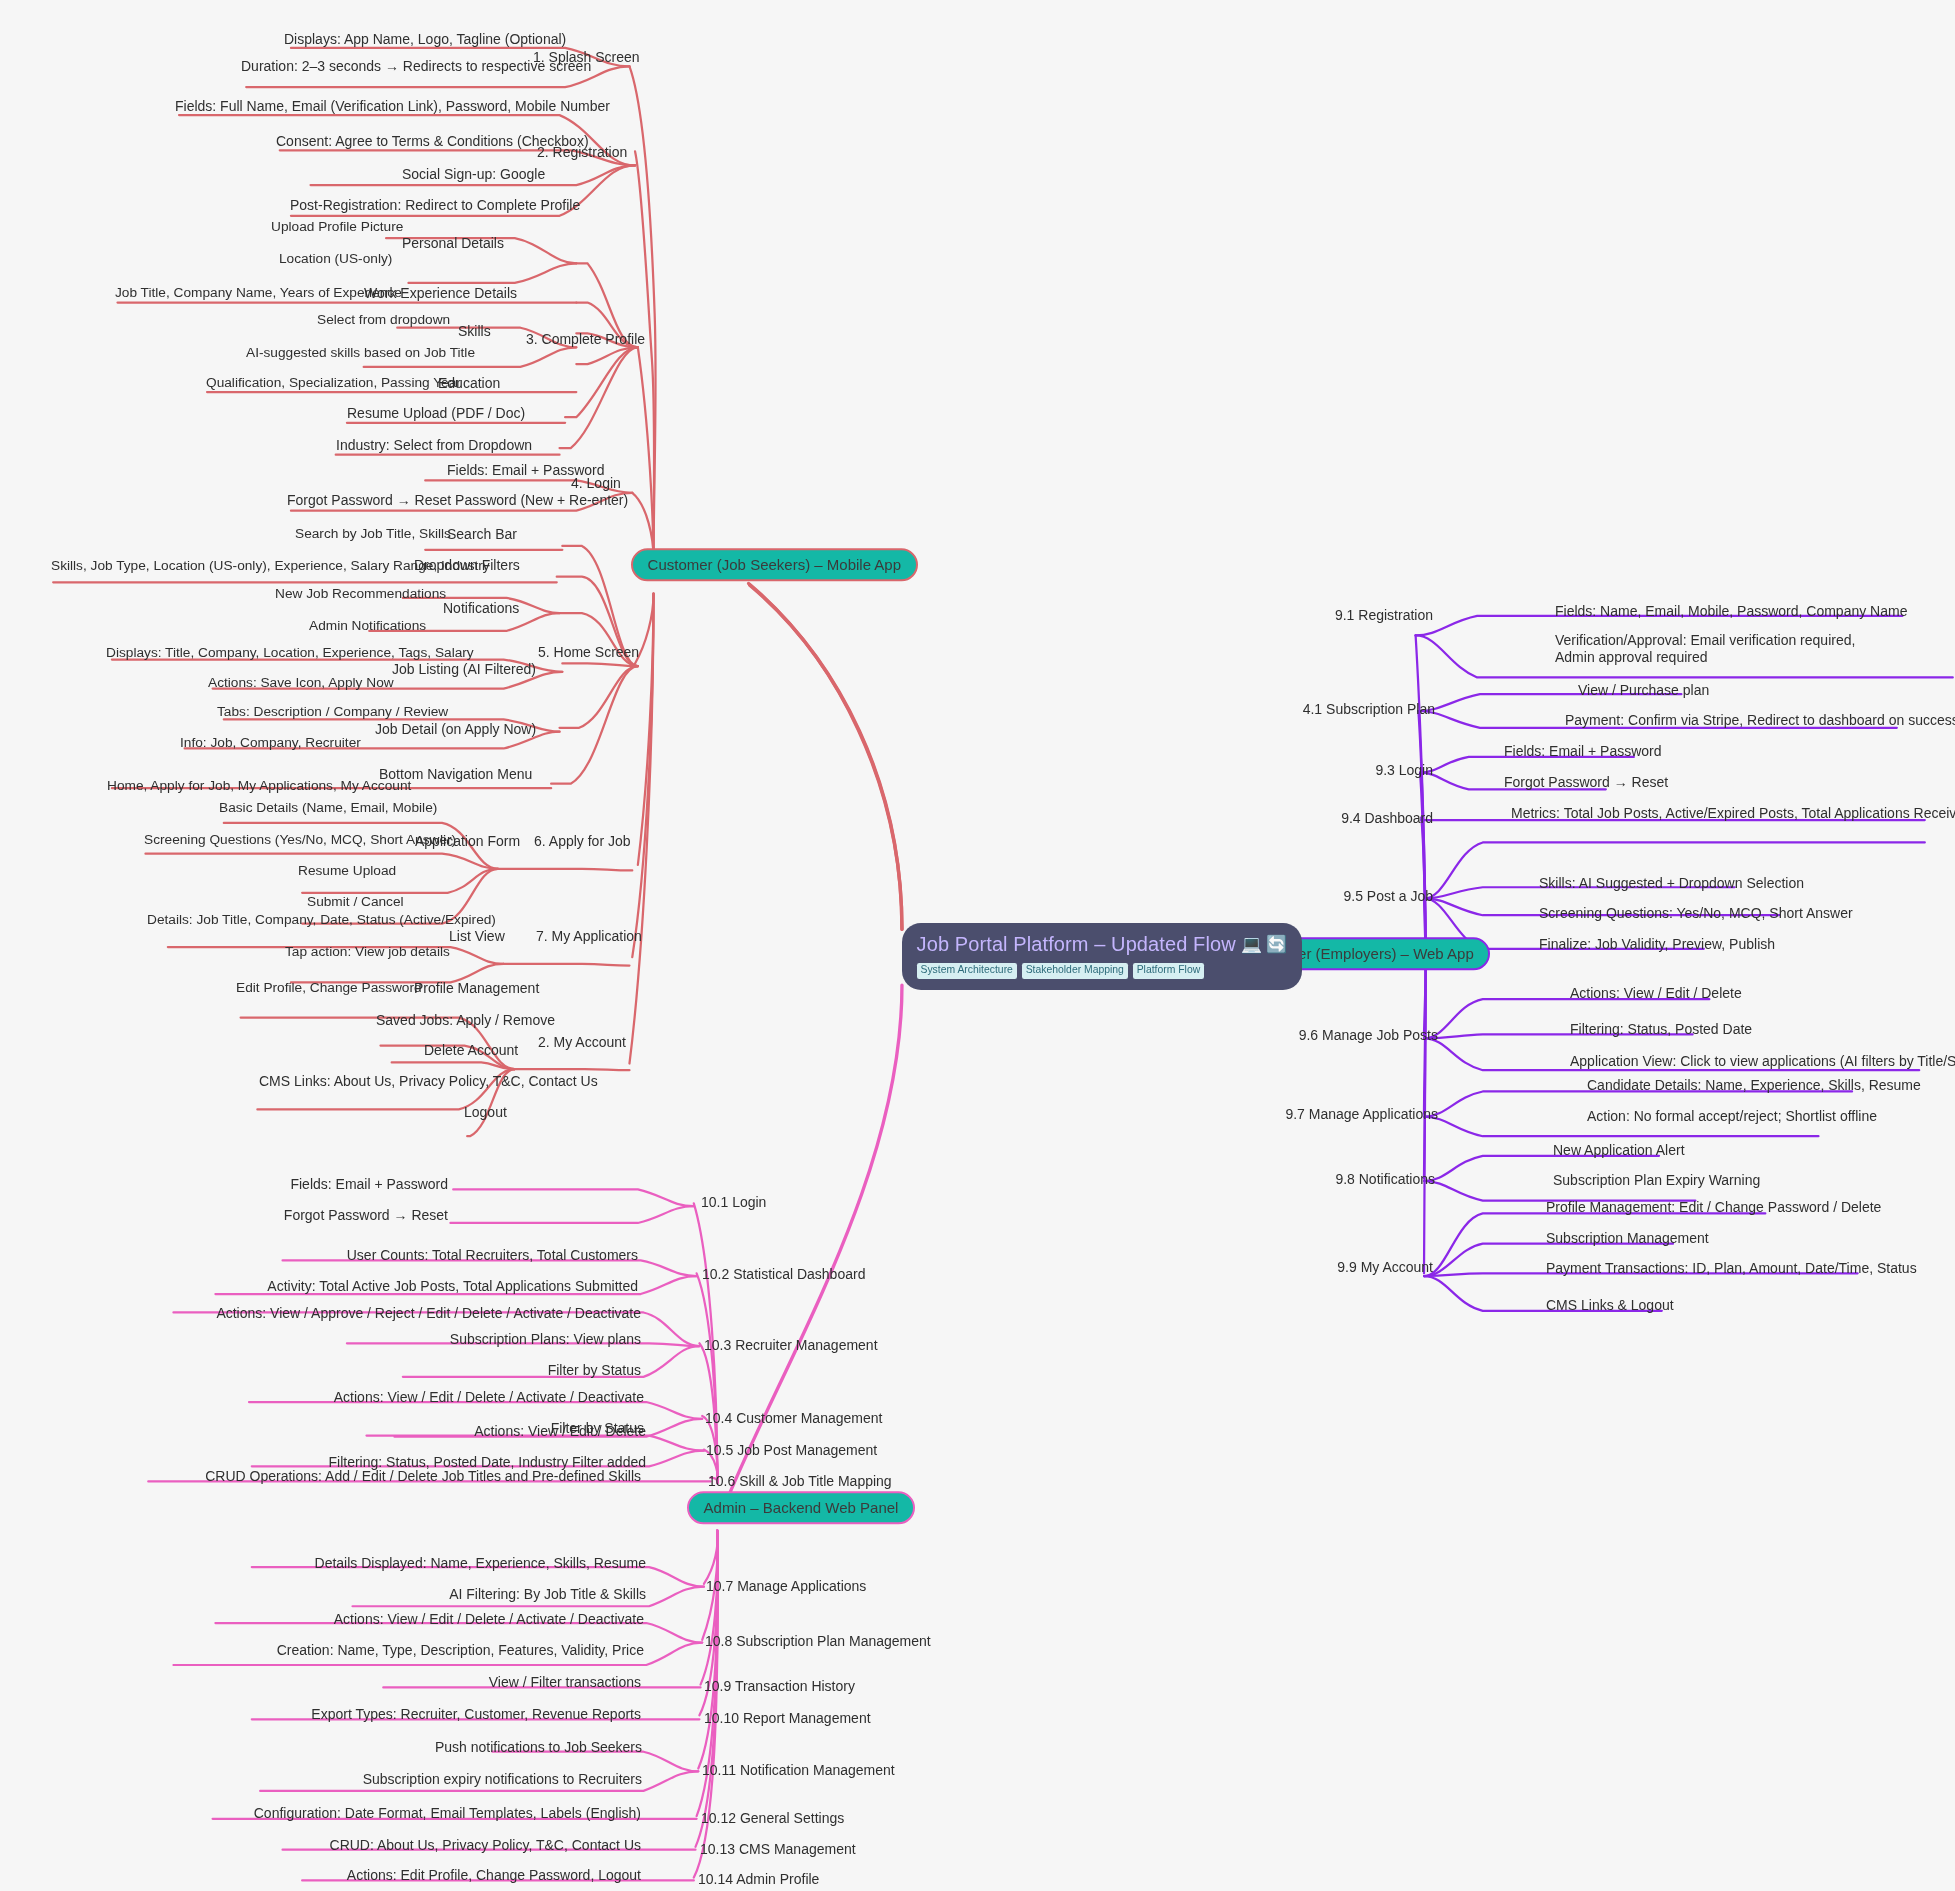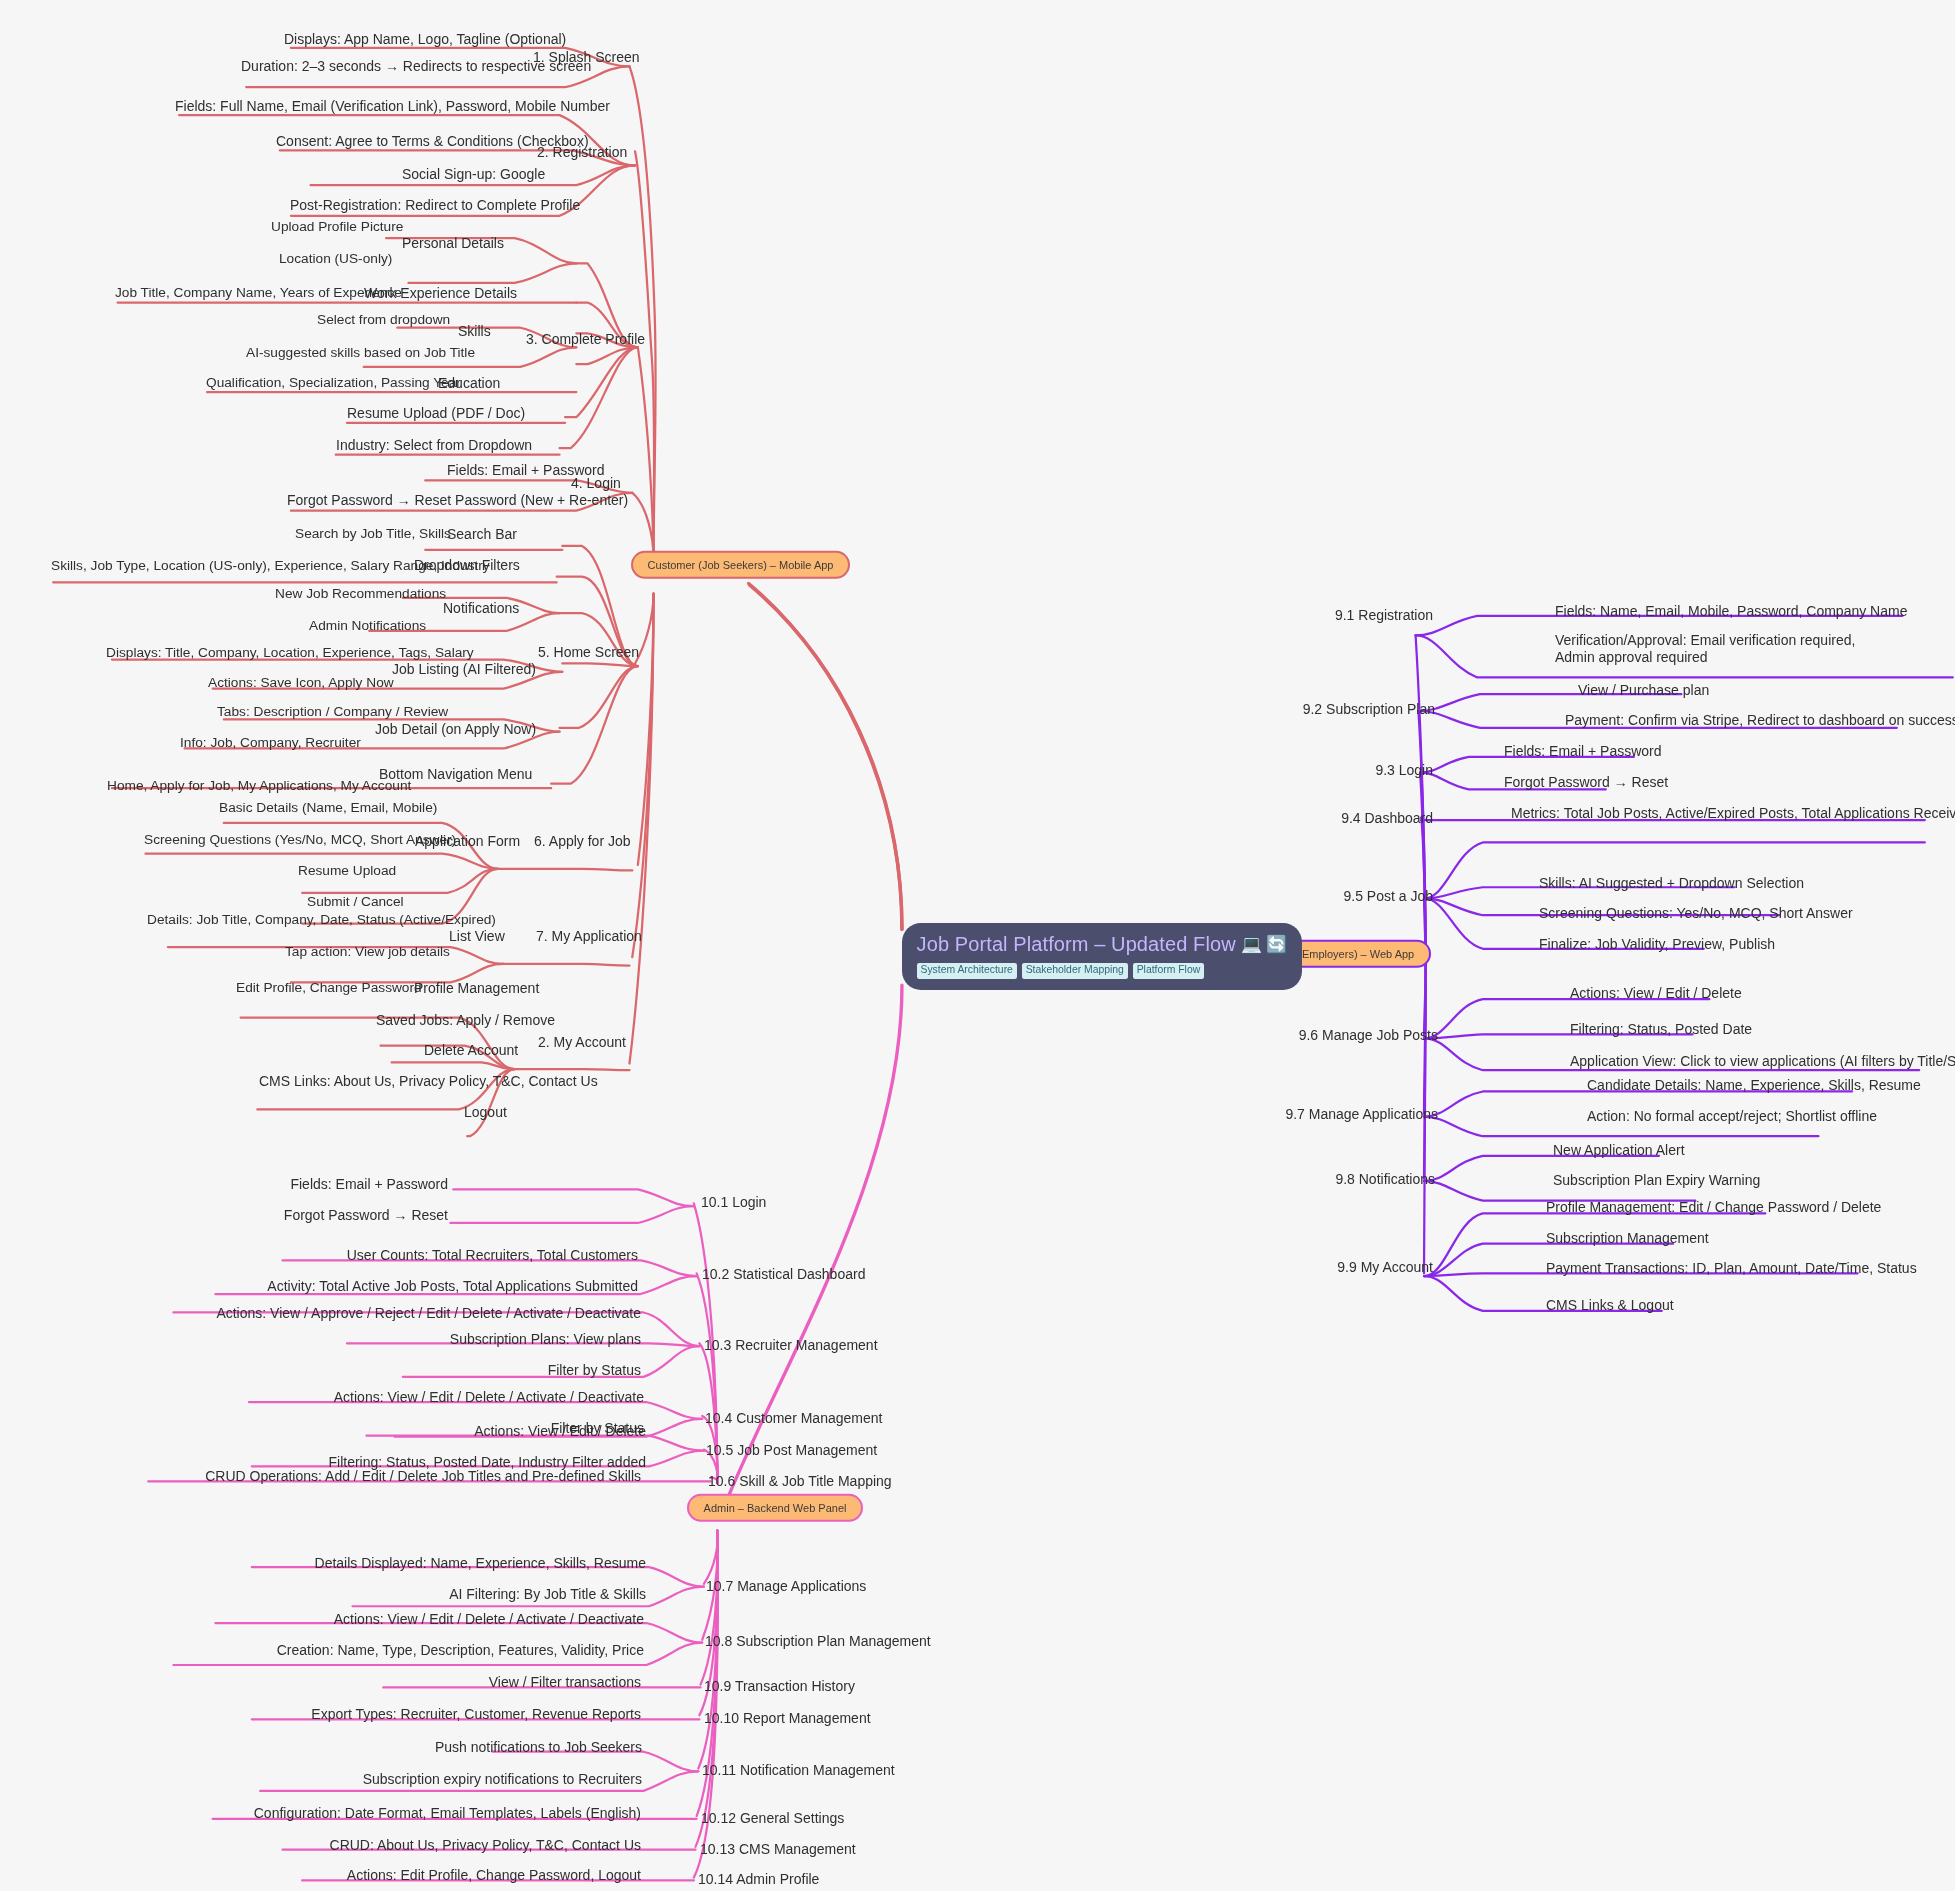--- a/index.html
+++ b/index.html
@@ -38,24 +38,24 @@
     font-size:10.4px;
     border-radius:2.2px;
     padding:1.7px 3.9px 2.2px 3.9px;
     white-space:nowrap;
     line-height:1.15;
   }
 
   
   .pill{
     position:absolute;
-    background:#fdba74;
+    background:#14b8a6;
     border-radius:22.4px;
     padding:6.2px 14.6px;
-    font-size:11px;
+    font-size:15px;
     color:#3b3b3b;
     white-space:nowrap;
     box-sizing:border-box;
     z-index:4;
   }
   .pill.customer{border:2.2px solid #d9676c;}
   .pill.recruiter{border:2.2px solid #8b27e8;}
   .pill.admin{border:2.2px solid #ea5fc0;}
 
   
@@ -412,21 +412,21 @@
   <div class="lbl l2" style="left:236px;top:980px;">Edit Profile, Change Password</div>
   <div class="lbl" style="left:376px;top:1012px;">Saved Jobs: Apply / Remove</div>
   <div class="lbl" style="left:424px;top:1042px;">Delete Account</div>
   <div class="lbl" style="left:259px;top:1073px;">CMS Links: About Us, Privacy Policy, T&amp;C, Contact Us</div>
   <div class="lbl" style="left:464px;top:1104px;">Logout</div>
 
   <div class="lbl" style="left:1433px;top:616px;transform:translate(-100%,-50%);">9.1 Registration</div>
   <div class="lbl" style="left:1555px;top:603px;">Fields: Name, Email, Mobile, Password, Company Name</div>
   <div class="lbl wrap" style="left:1555px;top:632px;width:336px;">Verification/Approval: Email verification required, Admin approval required</div>
 
-  <div class="lbl" style="left:1435px;top:710px;transform:translate(-100%,-50%);">9.2 Subscription Plan</div>
+  <div class="lbl" style="left:1435px;top:710px;transform:translate(-100%,-50%);">4.1 Subscription Plan</div>
   <div class="lbl" style="left:1578px;top:682px;">View / Purchase plan</div>
   <div class="lbl" style="left:1565px;top:712px;">Payment: Confirm via Stripe, Redirect to dashboard on success</div>
 
   <div class="lbl" style="left:1433px;top:771px;transform:translate(-100%,-50%);">9.3 Login</div>
   <div class="lbl" style="left:1504px;top:743px;">Fields: Email + Password</div>
   <div class="lbl" style="left:1504px;top:774px;">Forgot Password → Reset</div>
 
   <div class="lbl" style="left:1433px;top:819px;transform:translate(-100%,-50%);">9.4 Dashboard</div>
   <div class="lbl" style="left:1511px;top:805px;">Metrics: Total Job Posts, Active/Expired Posts, Total Applications Received</div>
 

